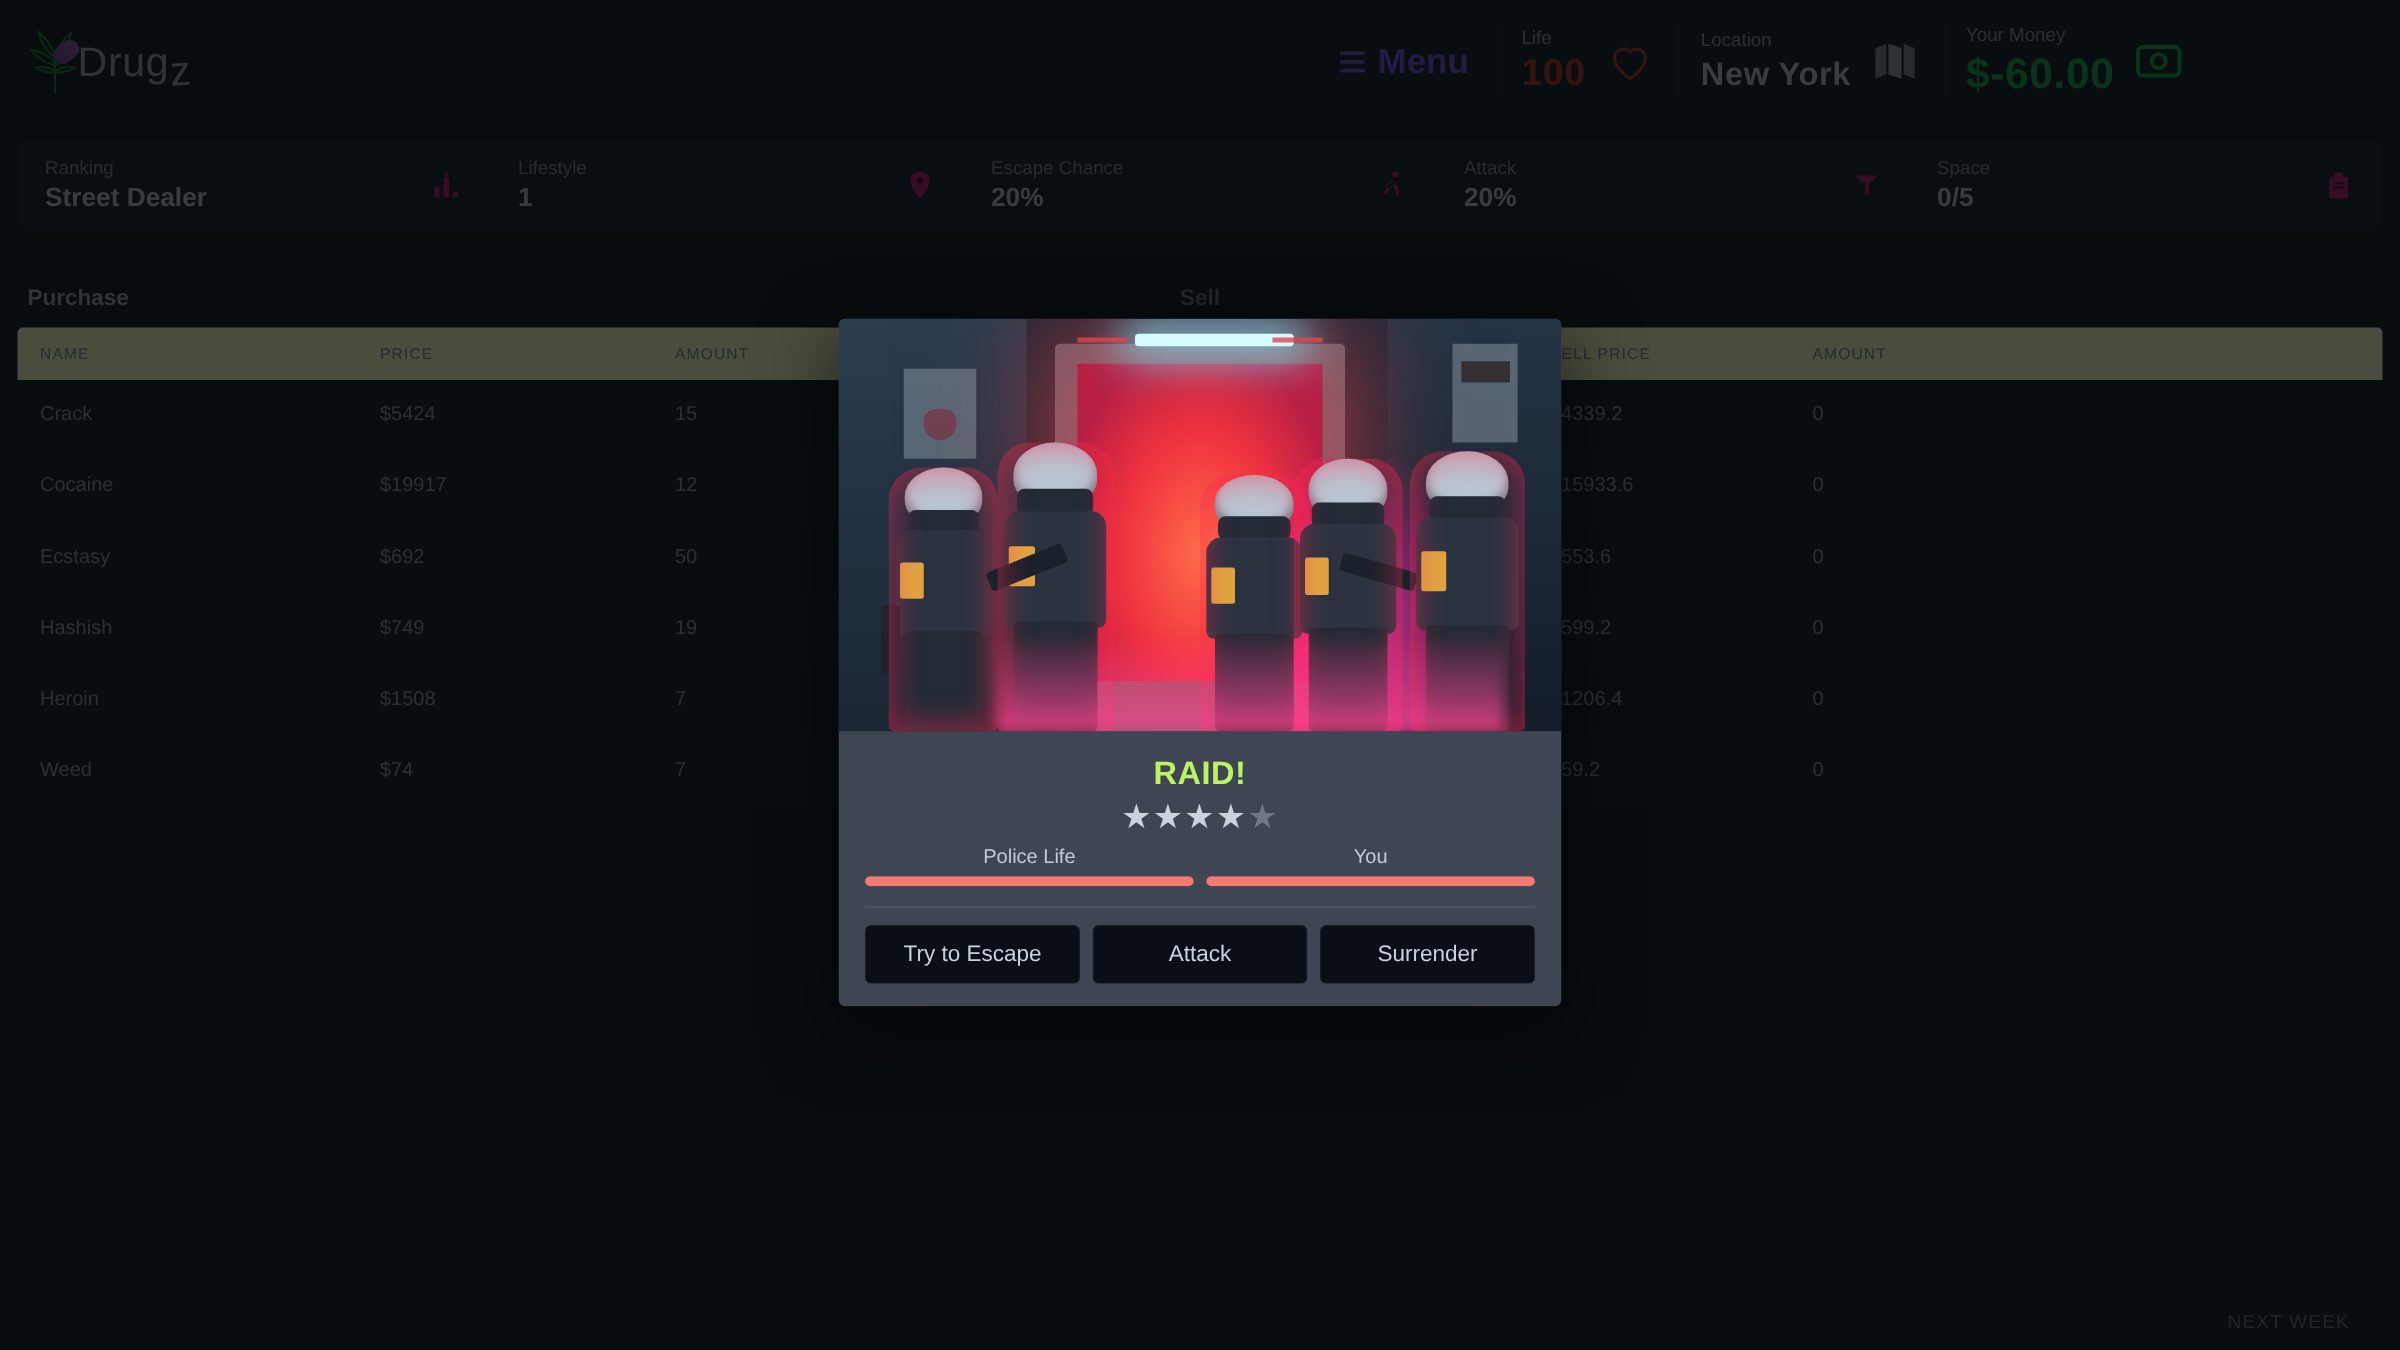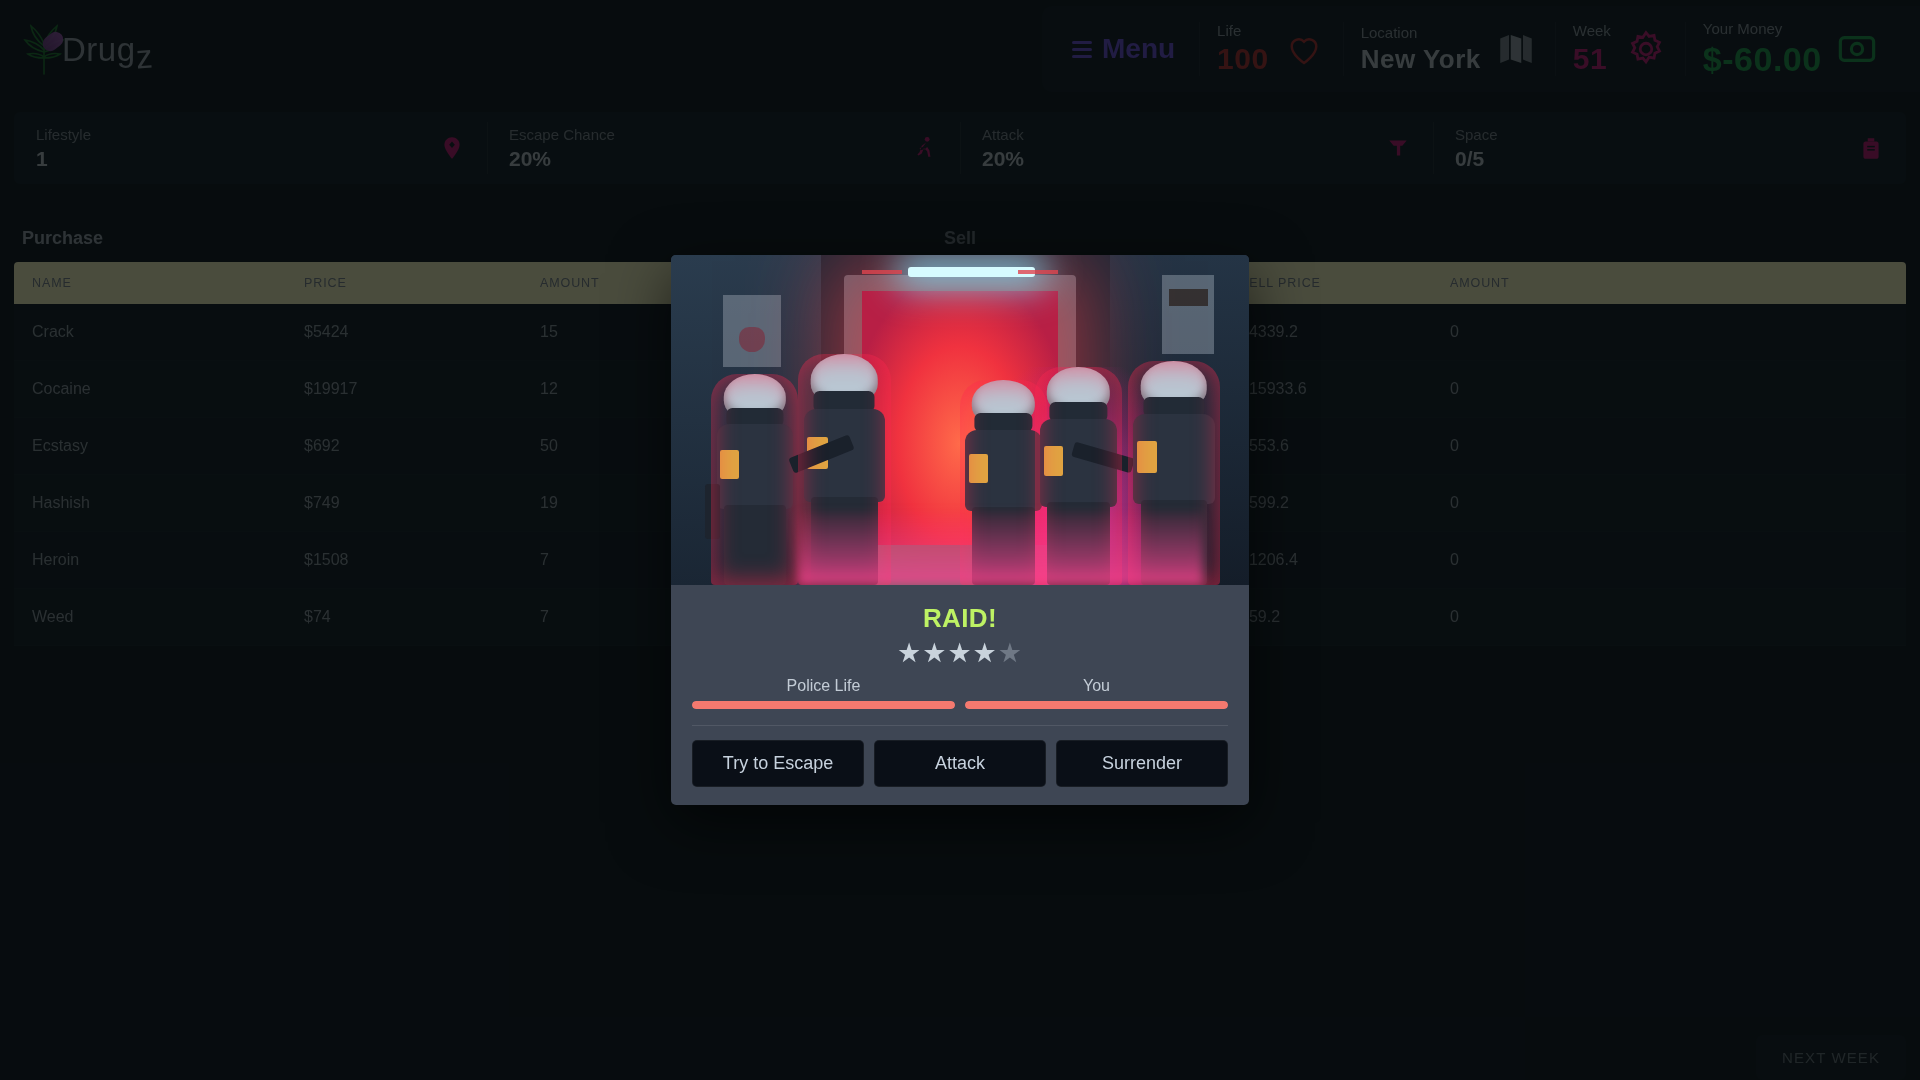--- a/index.html
+++ b/index.html
@@ -267,48 +267,48 @@
         <div class="hud-label">Location</div>
         <div class="hud-value loc-val">New York</div>
       </div>
       <svg class="ico" viewBox="0 0 24 24">
         <path d="M3 6l5-2v14l-5 2V6z" fill="#7e878d"></path>
         <path d="M16 4l5 2v14l-5-2V4z" fill="#7e878d"></path>
         <path d="M9 4l6 2v14l-6-2V4z" fill="#9aa3a8"></path>
       </svg>
     </div>
 
-    <div class="hud-cell">
-      <div>
-        <div class="hud-label">Week</div>
-        <div class="hud-value week-val">51</div>
-      </div>
-      <svg class="ico" viewBox="0 0 24 24">
-        <g fill="none" stroke="#c41a74" stroke-width="1.6">
-          <circle cx="12" cy="12" r="3.3"></circle>
-          <path d="M12 2.6l1.8 2.2 2.8-.6.5 2.8 2.6 1.2-1.3 2.5 1.3 2.5-2.6 1.2-.5 2.8-2.8-.6L12 19.4l-1.8-2.2-2.8.6-.5-2.8-2.6-1.2 1.3-2.5L4.3 8.8l2.6-1.2.5-2.8 2.8.6z"></path>
-        </g>
-      </svg>
-    </div>
 
     <div class="hud-cell">
       <div>
         <div class="hud-label">Your Money</div>
         <div class="hud-value money-val">$-60.00</div>
       </div>
       <svg class="ico" viewBox="0 0 24 24">
         <rect x="2.5" y="5.5" width="19" height="13" rx="2.2" fill="none" stroke="#1f9e4a" stroke-width="1.8"></rect>
         <circle cx="12" cy="12" r="3.2" fill="none" stroke="#1f9e4a" stroke-width="1.8"></circle>
       </svg>
     </div>
   </div>
 </div>
 
 <div class="stats">
 
+  <div class="stat">
+    <div>
+      <div class="stat-label">Ranking</div>
+      <div class="stat-value">Street Dealer</div>
+    </div>
+    <svg class="stat-ico" viewBox="0 0 24 24">
+      <rect x="3" y="13" width="4" height="8"></rect>
+        <rect x="10" y="7" width="4" height="14"></rect>
+      <rect x="17" y="17" width="4" height="4"></rect>
+        <rect x="11" y="2" width="2" height="4"></rect>
+    </svg>
+  </div>
 
   <div class="stat">
     <div>
       <div class="stat-label">Lifestyle</div>
       <div class="stat-value">1</div>
     </div>
     <svg class="stat-ico" viewBox="0 0 24 24">
       <path d="M12 2C8.1 2 5 5.1 5 9c0 5 7 13 7 13s7-8 7-13c0-3.9-3.1-7-7-7z"></path>
       <path d="M12 6l2.6 3L12 12 9.4 9z" fill="#151f24"></path>
     </svg>

